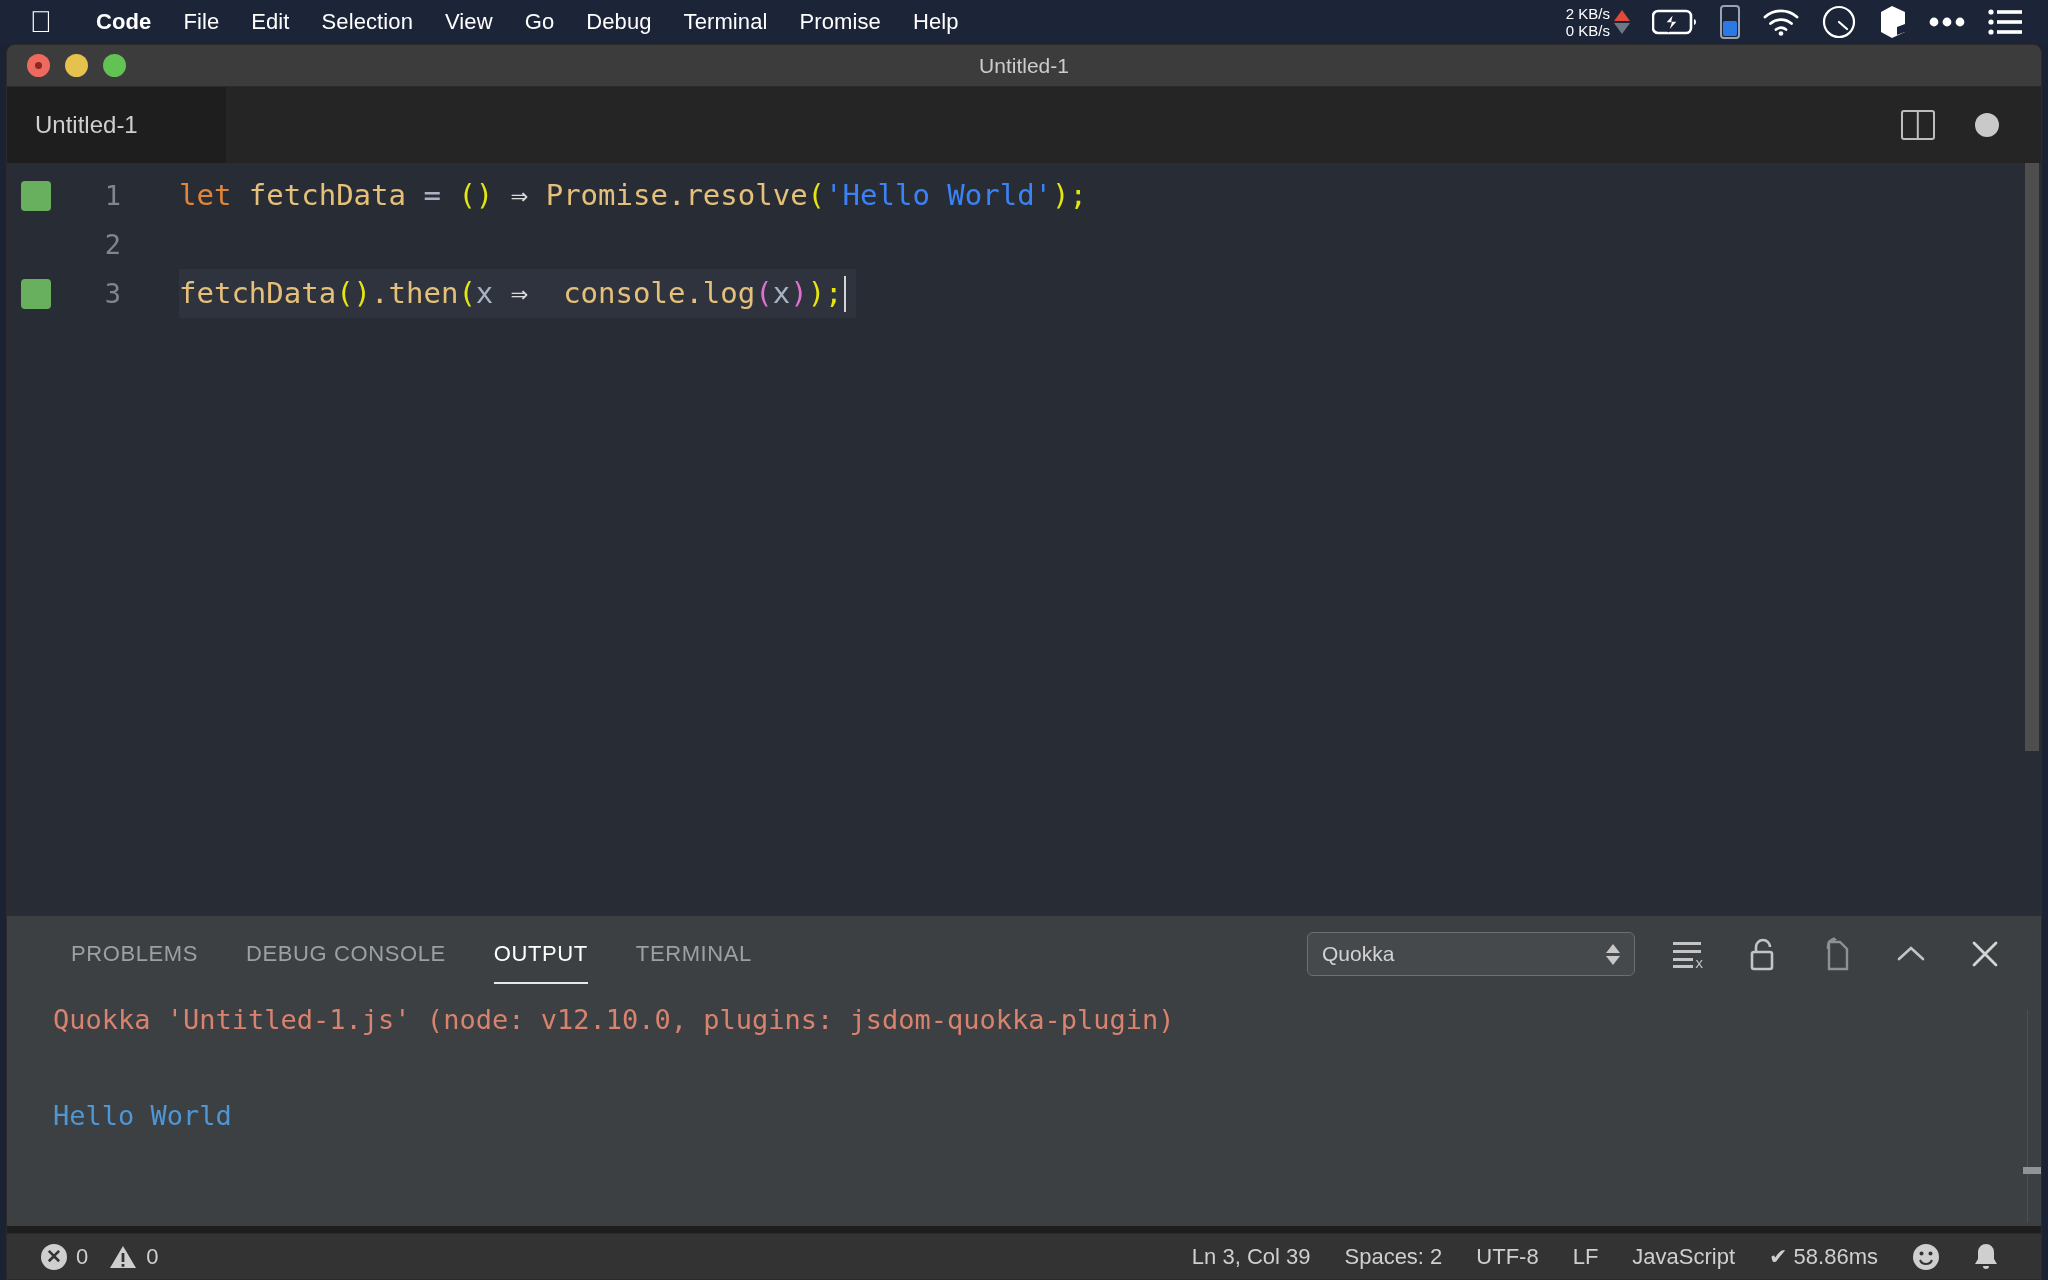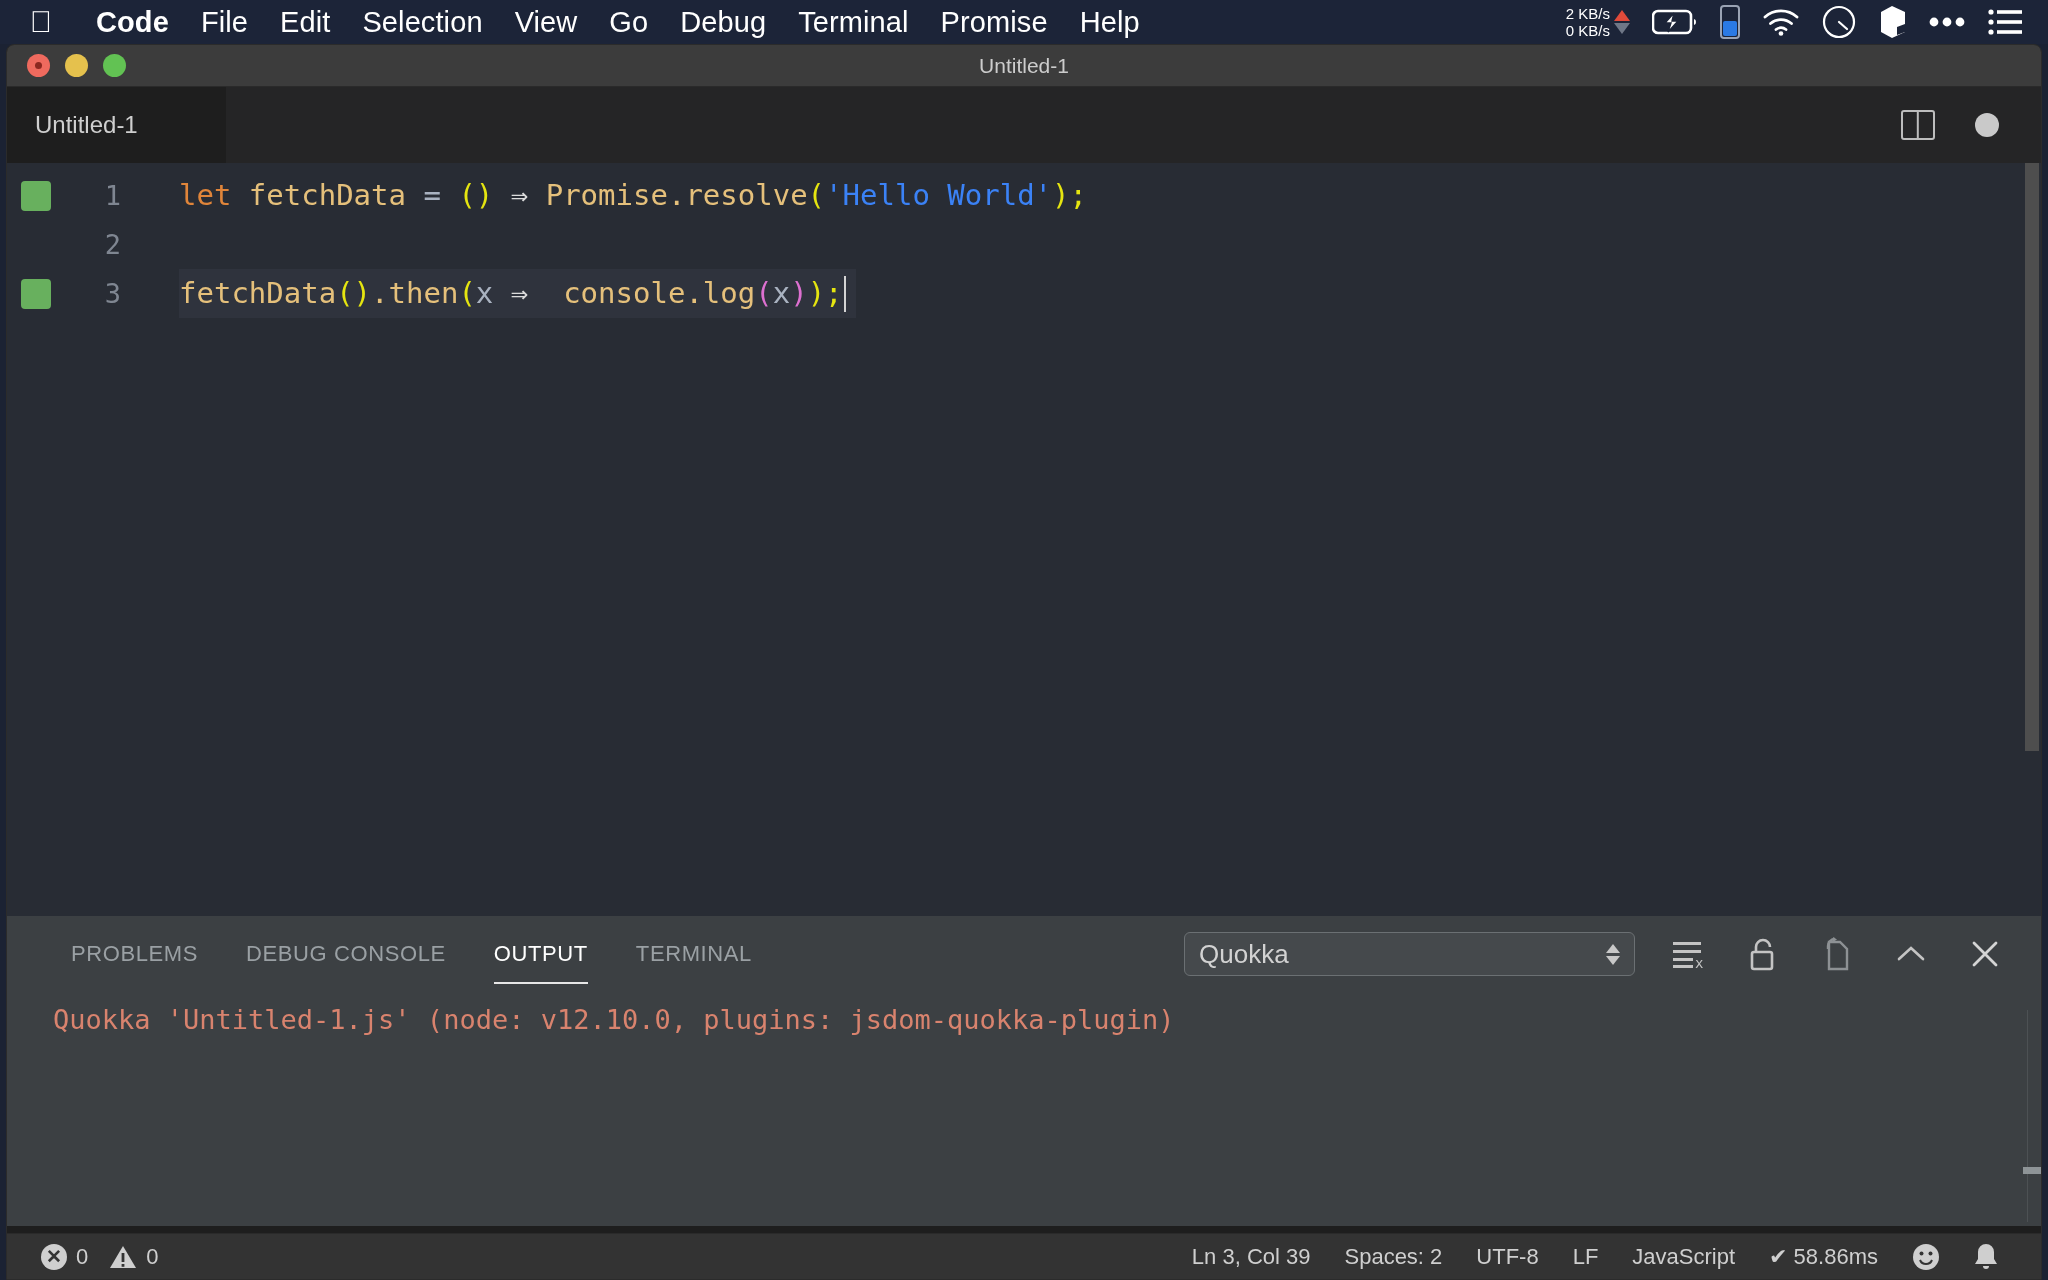--- a/index.html
+++ b/index.html
@@ -18,21 +18,21 @@
     color:#ffffff;
     z-index:40;
   }
   .mb-left{ display:flex; align-items:center; height:44px; padding-left:28px; }
   .apple-logo{
     width:26px; height:30px; margin-right:26px;
     display:flex; align-items:center; justify-content:center;
     font-size:30px; line-height:1; color:#fff;
   }
   .mb-item{
-    font-size:29px; padding:0 16px; color:#ffffff; white-space:nowrap;
+    font-size:22px; padding:0 16px; color:#ffffff; white-space:nowrap;
     letter-spacing:0.1px;
   }
   .mb-item.bold{ font-weight:bold; }
   .mb-right{
     margin-left:auto; display:flex; align-items:center; height:44px;
     padding-right:26px; gap:22px;
   }
   .net-speed{
     display:flex; align-items:center; gap:4px;
   }
@@ -147,23 +147,23 @@
   .ptab{
     display:flex; align-items:center; padding:0 24px; font-size:22px;
     color:#9aa0a4; position:relative; letter-spacing:0.6px;
   }
   .ptab.active{ color:#ffffff; }
   .ptab.active::after{
     content:""; position:absolute; left:24px; right:24px; bottom:8px; height:2.5px; background:#e7e7e7;
   }
   .pactions{ margin-left:auto; display:flex; align-items:center; gap:34px; padding-right:36px; }
   .select-box{
-    width:451px; height:44px; border:1px solid #6b7073; border-radius:6px;
+    width:328px; height:44px; border:1px solid #6b7073; border-radius:6px;
     background:#45494c; display:flex; align-items:center; padding:8px 14px;
-    color:#d2d2d2; font-size:26px; position:relative;
+    color:#d2d2d2; font-size:21px; position:relative;
   }
   .sel-arrows{ margin-left:auto; display:flex; flex-direction:column; gap:3px; align-items:center; }
   .sa-up{ width:0;height:0;border-left:7px solid transparent;border-right:7px solid transparent;border-bottom:9px solid #c8c8c8; }
   .sa-dn{ width:0;height:0;border-left:7px solid transparent;border-right:7px solid transparent;border-top:9px solid #c8c8c8; }
   .picon{ width:40px;height:40px; display:flex;align-items:center;justify-content:center; }
 
   #panel-body{
     position:absolute; left:0; right:0; top:76px; bottom:0;
     font-family:"DejaVu Sans Mono", monospace; padding-left:46px; padding-top:4px;
     overflow:hidden;
@@ -396,20 +396,21 @@
           <svg width="32" height="32" viewBox="0 0 32 32">
             <path d="M5 5 L27 27 M27 5 L5 27" stroke="#d4d4d4" stroke-width="2.8" stroke-linecap="round"></path>
           </svg>
         </div>
       </div>
     </div>
 
     <div id="panel-body">
       <div class="oline o-coral">Quokka 'Untitled-1.js' (node: v12.10.0, plugins: jsdom-quokka-plugin)</div>
       <div class="oline o-blank"></div>
+      <div class="oline o-blue">Hello World</div>
     </div>
 
     <div class="panel-scroll">
       <div class="ptrack"></div>
       <div class="pmark"></div>
     </div>
   </div>
 
   <div id="statusbar">
     <div class="sb-left">

